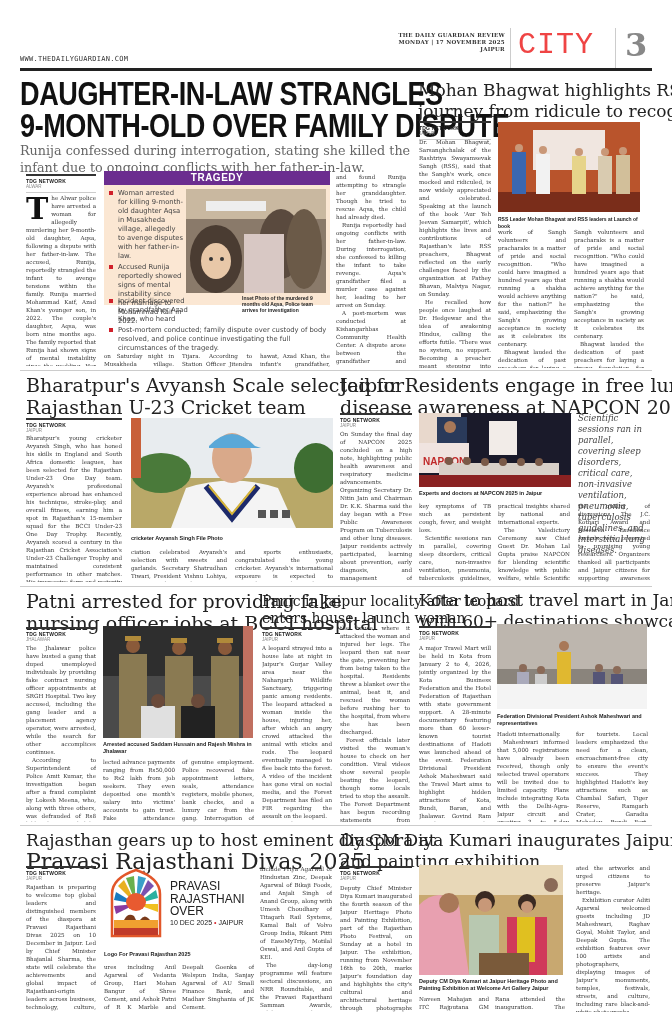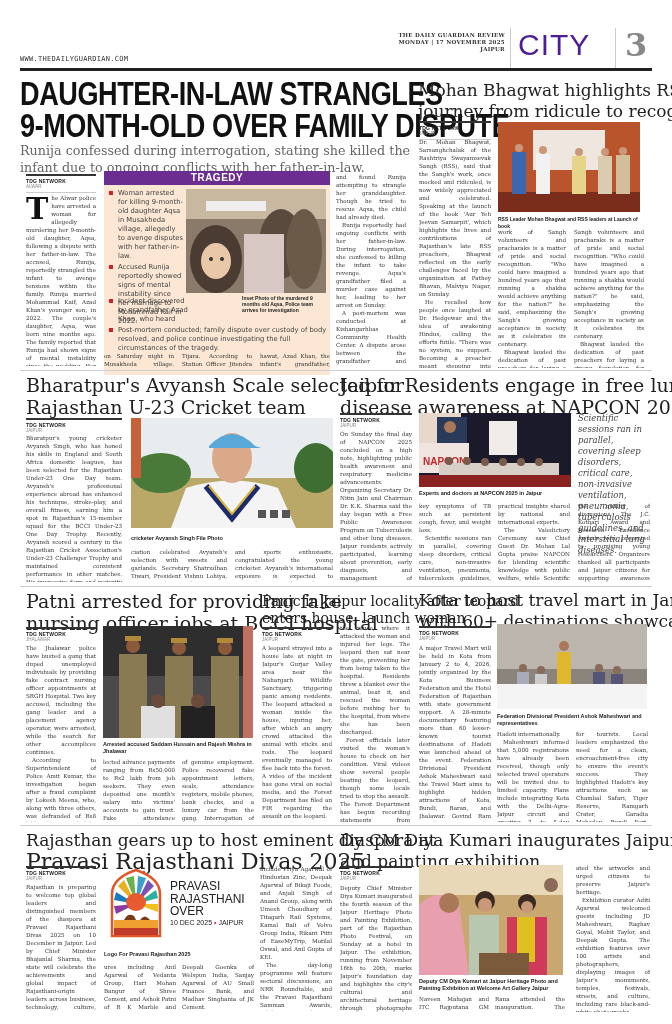--- a/index.html
+++ b/index.html
@@ -1,21 +1,21 @@
 <!DOCTYPE html>
 <html><head>
 <meta charset="utf-8">
 <style>
   * { box-sizing: border-box; margin: 0; padding: 0; }
   body { width: 672px; height: 1024px; background: #fff; overflow: hidden; position: relative; font-family: "DejaVu Serif", serif; color: #222; }
   .abs { position: absolute; }
   .masthead-url { left: 20px; top: 55px; font-family: "DejaVu Sans Mono", monospace; font-size: 7px; letter-spacing: 0.3px; color: #333; }
   .masthead-meta { left: 395px; top: 32px; width: 110px; text-align: right; font-family: "DejaVu Serif", serif; font-size: 5.5px; line-height: 7px; font-weight: bold; letter-spacing: 0.3px; color: #333; }
   .masthead-sep1 { left: 510px; top: 28px; width: 1px; height: 40px; background: #ccc; }
-  .masthead-city { left: 518px; top: 28px; font-family: Liberation Sans, sans-serif; font-size: 30px; letter-spacing: 1px; color: #4c1d95; }
+  .masthead-city { left: 518px; top: 28px; font-family: Liberation Mono, monospace; font-size: 30px; letter-spacing: 1px; color: #ef4444; }
   .masthead-sep2 { left: 615px; top: 28px; width: 1px; height: 40px; background: #ccc; }
   .masthead-page { left: 625px; top: 26px; font-family: "DejaVu Serif", serif; font-size: 32px; font-weight: bold; color: #888; }
   .masthead-rule { left: 20px; top: 68px; width: 632px; height: 3px; background: #222; }
 
   .hl-big { font-family: "Liberation Sans", sans-serif; font-weight: bold; font-size: 33px; line-height: 32px; letter-spacing: -0.5px; color: #111; transform: scaleX(0.82); transform-origin: left top; white-space: nowrap; }
   .deck { font-family: "DejaVu Serif", serif; font-size: 13px; line-height: 17px; color: #666; white-space: nowrap; }
   .hl { font-family: "DejaVu Serif", serif; font-size: 19px; line-height: 22px; color: #222; white-space: nowrap; }
   .hl-sm { font-family: "DejaVu Serif", serif; font-size: 14px; line-height: 17px; color: #222; white-space: nowrap; }
   .byline { border-top: 2px solid #333; padding-top: 2px; }
   .byline .net { font-family: "Liberation Sans", sans-serif; font-weight: bold; font-size: 5px; letter-spacing: 0.2px; color: #222; }
@@ -65,21 +65,21 @@
   <div class="net">TDG NETWORK</div>
   <div class="loc">ALWAR</div>
   <div class="byline-rule"></div>
 </div>
 <div class="abs body" style="left:26px; top:194px; width:70px; height:172px;">
   <p class="first"><span class="dropcap">T</span><span>he Alwar police have arrested a woman for allegedly murdering her 9-month-old daughter, Aqsa, following a dispute with her father-in-law. The accused, Runija, reportedly strangled the infant to avenge tensions within the family. Runija married Mohammad Kaif, Azad Khan's younger son, in 2022. The couple's daughter, Aqsa, was born nine months ago. The family reported that Runija had shown signs of mental instability since the wedding. Her husband works as a confectioner in Alwar, while the younger son, Saif Mohammad, lives elsewhere.</span></p>
 
 </div>
 
 <div class="abs trag-head" style="left:104px; top:171px; width:226px;">TRAGEDY</div>
-<div class="abs trag-box" style="left:104px; top:185px; width:226px; height:190px;">
+<div class="abs trag-box" style="left:104px; top:185px; width:226px; height:120px;">
   <ul class="trag-list abs" style="left:4px; top:4px; width:76px;">
     <li style="margin-bottom:2px;">Woman arrested for killing 9-month-old daughter Aqsa in Musakheda village, allegedly to avenge disputes with her father-in-law.</li>
     <li style="margin-bottom:2px;">Accused Runija reportedly showed signs of mental instability since her marriage to Mohammad Kaif in 2022.</li>
   </ul>
   <ul class="trag-list abs" style="left:4px; top:112px; width:220px;">
     <li style="margin-bottom:2px; padding-right:140px; height:27px; overflow:hidden;">Incident discovered by grandfather Azad Khan, who heard cries but found the child already dead despite attempts to intervene.</li>
     <li>Post-mortem conducted; family dispute over custody of body resolved, and police continue investigating the full circumstances of the tragedy.</li>
   </ul>
   <div class="abs photo" style="left:82px; top:4px; width:140px; height:104px;">
     <svg width="140" height="104" viewBox="0 0 140 104">

